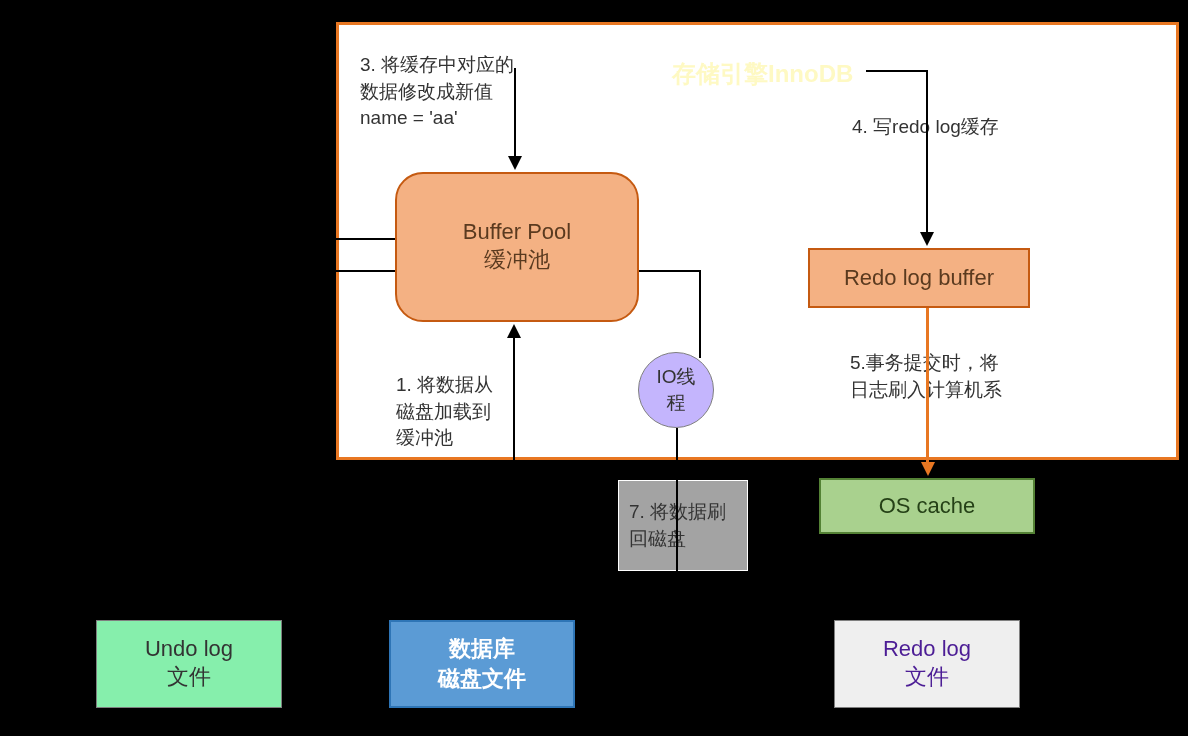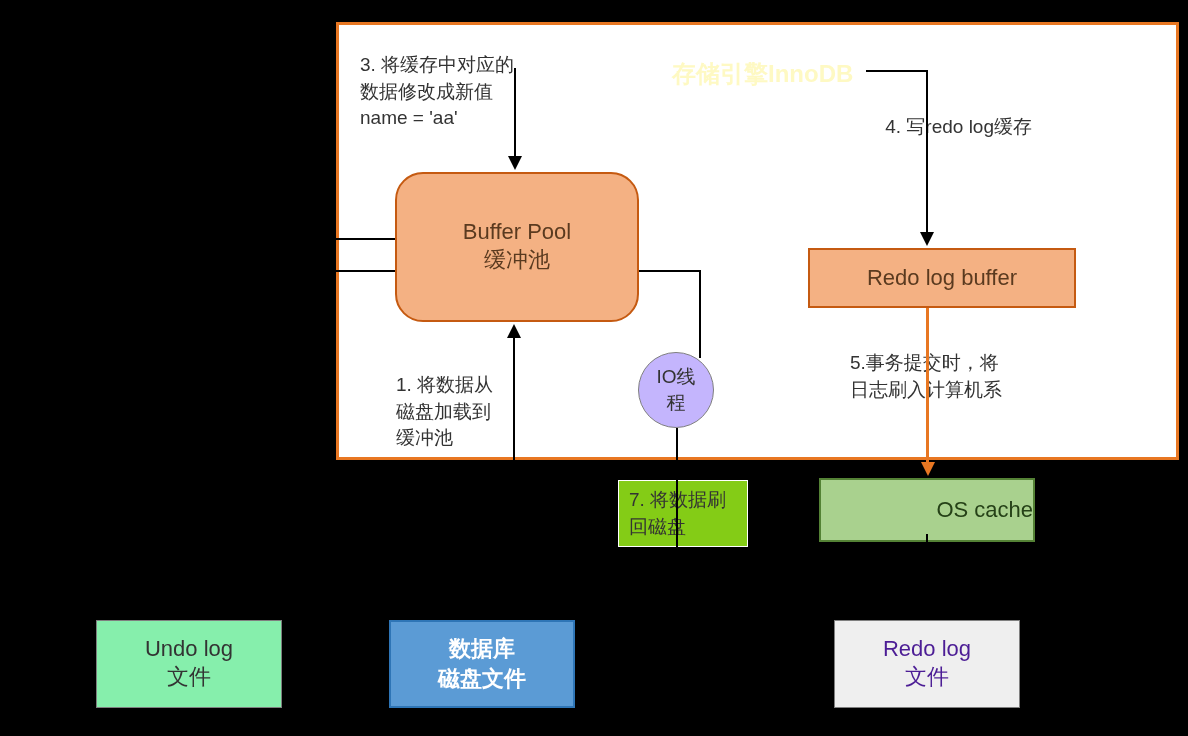--- a/index.html
+++ b/index.html
@@ -68,23 +68,23 @@
       position: absolute;
       font-size: 19px;
       color: #333;
       background: #fff;
       line-height: 1.4;
     }
     .label-white-bg {
       position: absolute;
       font-size: 19px;
       color: #333;
-      background: #84cc16;
+      background: #a3a3a3;
       border: 1px solid #fff;
-      padding: 6px 10px;
+      padding: 18px 10px;
       line-height: 1.4;
     }
     .title {
       position: absolute;
       font-size: 24px;
       font-weight: bold;
       color: #fef9c3;
     }
     .line {
       position: absolute;
@@ -123,30 +123,30 @@
 
 <div class="title" style="left:672px; top:58px;">
   <span>存储引擎InnoDB</span>
 </div>
 
 <div class="box buffer-pool" style="left:395px; top:172px; width:244px; height:150px;">
   <span>Buffer Pool</span>
   <span>缓冲池</span>
 </div>
 
-<div class="box redo-buffer" style="left:808px; top:248px; width:268px; height:60px;">
+<div class="box redo-buffer" style="left:808px; top:248px; width:222px; height:60px;">
   <span>Redo log buffer</span>
 </div>
 
 <div class="box io-thread" style="left:638px; top:352px; width:76px; height:76px;">
   <span>IO线</span>
   <span>程</span>
 </div>
 
-<div class="box os-cache" style="left:819px; top:478px; width:216px; height:64px;align-items:flex-end;">
+<div class="box os-cache" style="left:819px; top:478px; width:216px; height:56px;">
   <span>OS cache</span>
 </div>
 
 <div class="box disk-file" style="left:389px; top:620px; width:186px; height:88px;font-weight:bold;">
   <span>数据库</span>
   <span>磁盘文件</span>
 </div>
 
 <div class="box undo-file" style="left:96px; top:620px; width:186px; height:88px;">
   <span>Undo log</span>
@@ -157,21 +157,21 @@
   <span>Redo log</span>
   <span>文件</span>
 </div>
 
 <div class="label" style="left:360px; top:52px; width:180px;">
   <div>3. 将缓存中对应的</div>
   <div>数据修改成新值</div>
   <div>name = 'aa'</div>
 </div>
 
-<div class="label" style="left:852px; top:114px; width:180px;text-align:right;">
+<div class="label" style="left:852px; top:114px; width:180px;">
   <div>4. 写redo log缓存</div>
 </div>
 
 <div class="label" style="left:396px; top:372px; width:130px;">
   <div>1. 将数据从</div>
   <div>磁盘加载到</div>
   <div>缓冲池</div>
 </div>
 
 <div class="label" style="left:850px; top:350px; width:190px;">

